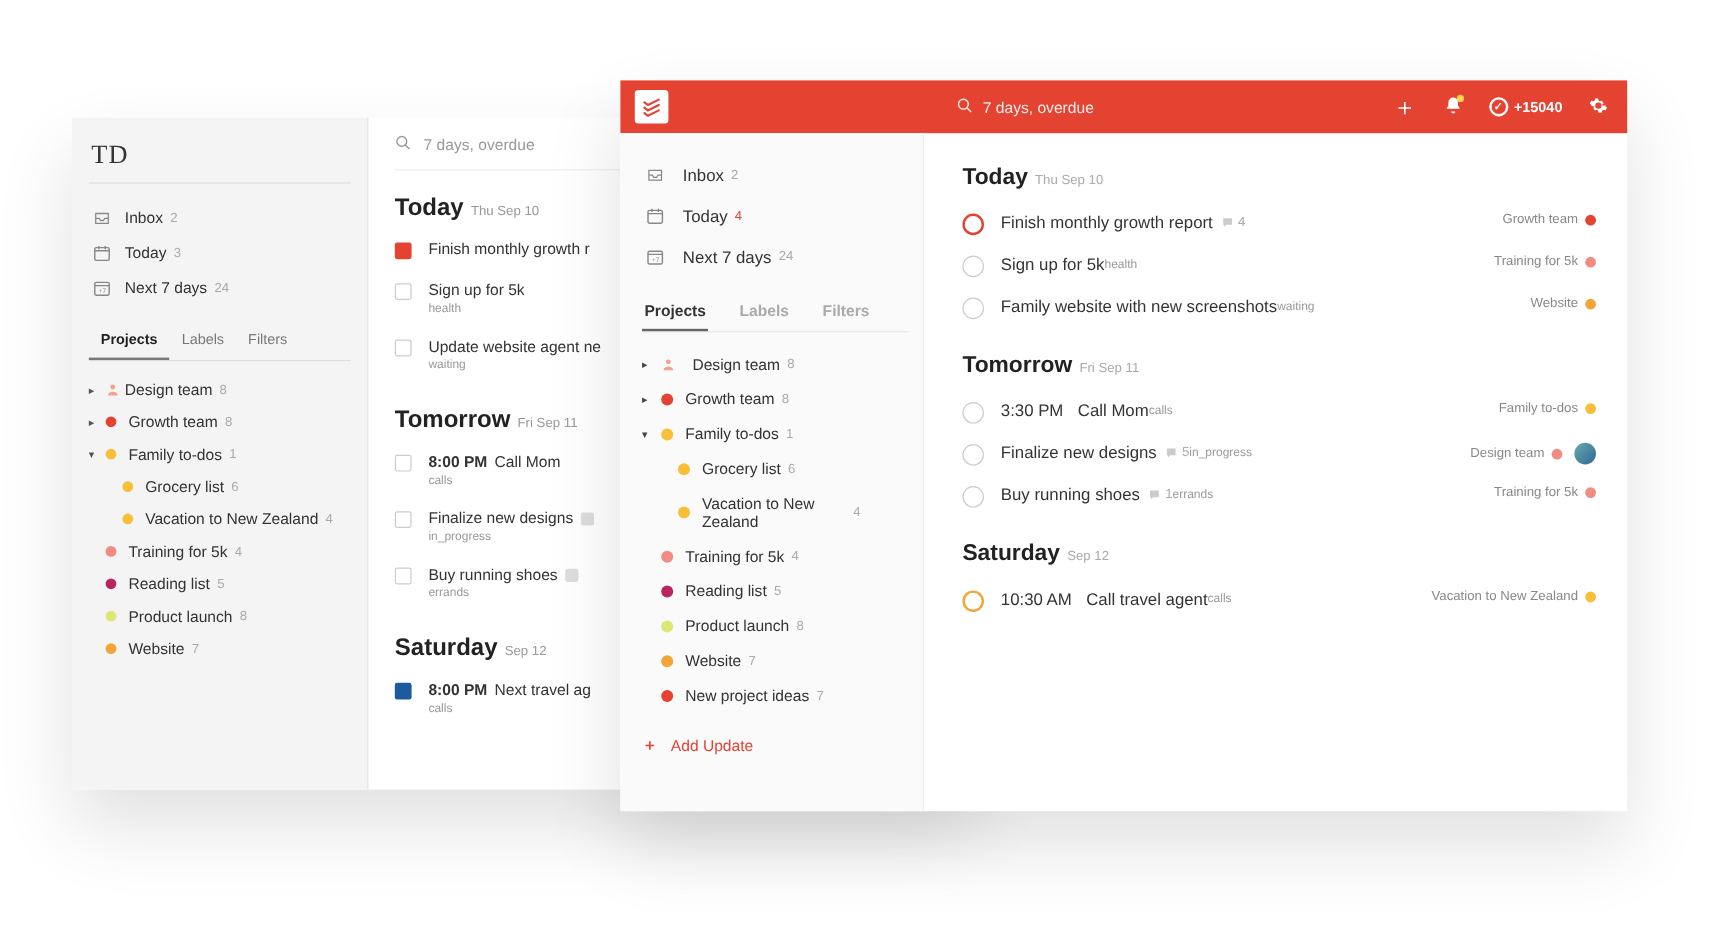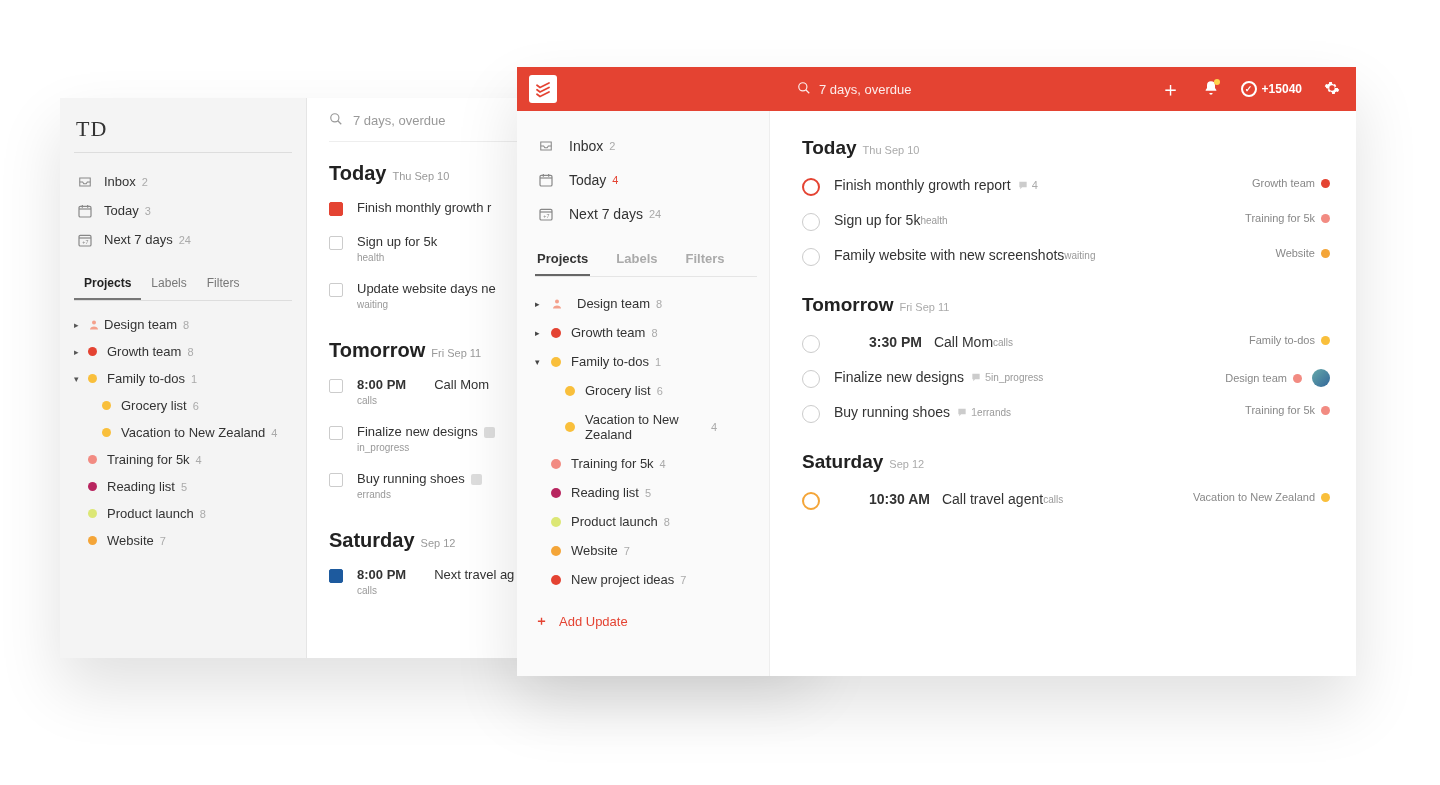--- a/index.html
+++ b/index.html
@@ -28,21 +28,21 @@
   .old .search { display:flex; align-items:center; color:#999; font-size:13px; padding-bottom:12px; border-bottom:1px solid #eee;}
   .old .search .mag { margin-right:10px; }
   .old h2 { font-size:20px; font-weight:700; color:#222; margin:20px 0 6px 0;}
   .old h2 .sub { font-size:11px; font-weight:400; color:#999; margin-left:6px;}
   .old .task { display:flex; align-items:flex-start; padding:9px 0; }
   .old .cb { width:14px; height:14px; border:1px solid #ccc; border-radius:2px; margin-right:14px; margin-top:2px; flex-shrink:0;}
   .old .cb.red { background:#e44332; border-color:#e44332;}
   .old .cb.blue { background:#1d5a9e; border-color:#1d5a9e;}
   .old .task .body { font-size:13px; color:#333;}
   .old .task .tag { font-size:10px; color:#999; margin-top:3px;}
-  .old .task .time { font-weight:700; margin-right:28px;}
+  .old .task .time { font-weight:700; margin-right:6px;}
   .old .chip { width:11px; height:11px; background:#ddd; border-radius:2px; margin-left:6px; display:inline-block; vertical-align:middle;}
 
   
   .new { left:517px; top:67px; width:839px; height:609px; flex-direction:column; }
   .new .topbar { height:44px; background:#e44332; display:flex; align-items:center; padding:0 16px 0 12px; color:#fff; }
   .new .brand { width:28px; height:28px; background:#fff; border-radius:3px; display:flex; align-items:center; justify-content:center; }
   .new .brand svg { display:block;}
   .new .tsearch { display:flex; align-items:center; margin-left:240px; font-size:13px; color:rgba(255,255,255,.9);}
   .new .tsearch .mag { margin-right:8px; opacity:.9;}
   .new .tools { margin-left:auto; display:flex; align-items:center; gap:22px; font-size:14px;}
@@ -69,21 +69,21 @@
 
   .new .main { flex:1; padding:20px 26px 0 32px; overflow-y:auto;}
   .new h2 { font-size:19px; font-weight:700; color:#222; margin:6px 0 10px 0;}
   .new h2 .sub { font-size:11px; font-weight:400; color:#aaa; margin-left:6px;}
   .new .task { display:flex; align-items:flex-start; padding:8px 0;}
   .new .circle { width:18px; height:18px; border:1.5px solid #ccc; border-radius:50%; margin-right:14px; margin-top:1px; flex-shrink:0;}
   .new .circle.p1 { border-color:#e44332; border-width:2px;}
   .new .circle.p2 { border-color:#f4a538; border-width:2px;}
   .new .task .body { font-size:14px; color:#333; flex:1;text-align:center;}
   .new .task .tag { font-size:10px; color:#999; margin-top:3px;}
-  .new .task .time { font-weight:700; margin-right:12px;margin-left:35px;}
+  .new .task .time { font-weight:400; margin-right:12px;}
   .new .meta { display:flex; align-items:center; gap:6px; font-size:11px; color:#888;}
   .new .meta .dot{ width:9px; height:9px; border-radius:50%;}
   .new .comment { display:inline-flex; align-items:center; gap:3px; color:#aaa; font-size:11px; margin-left:6px;}
   .new .comment svg{display:block;}
   .avatar { width:18px; height:18px; border-radius:50%; background:linear-gradient(135deg,#6aa 0%,#369 100%); margin-left:4px;}
   .pico { width:16px; height:12px; display:inline-block;}
 </style>
 </head>
 <body>
 
@@ -210,21 +210,21 @@
         <div class="task">
       <span class="cb "></span>
       <div class="body">
         <span>Sign up for 5k</span>
         <div class="tag">health</div>
       </div>
         </div>
         <div class="task">
       <span class="cb "></span>
       <div class="body">
-        <span>Update website days ne</span>
+        <span>Update website agent ne</span>
         <div class="tag">waiting</div>
       </div>
         </div>
         <h2>Tomorrow<span class="sub">Fri Sep 11</span></h2>
         <div class="task">
       <span class="cb "></span>
       <div class="body">
         <span class="time">8:00 PM</span><span>Call Mom</span>
         <div class="tag">calls</div>
       </div>

